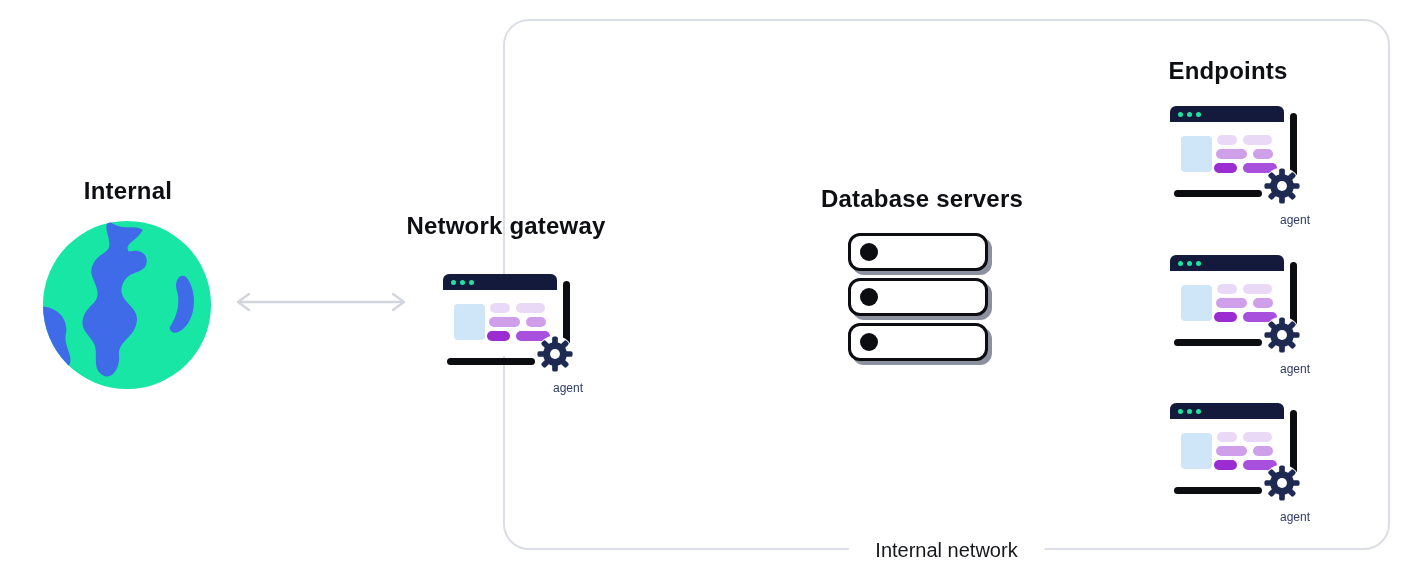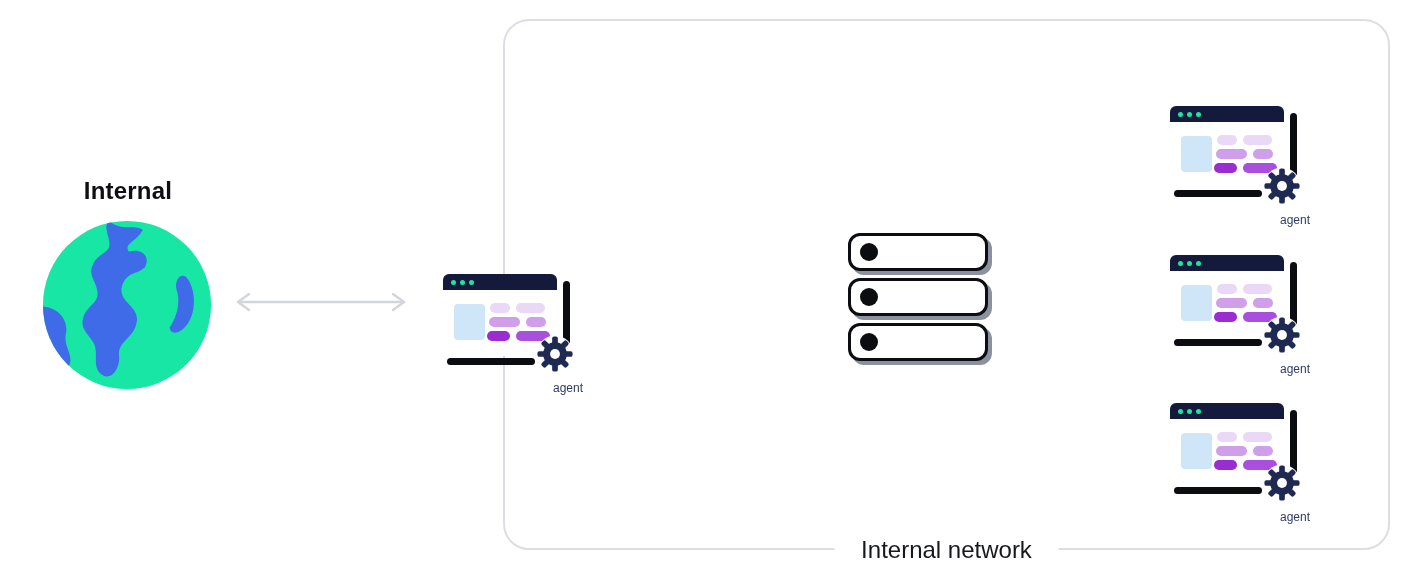--- a/index.html
+++ b/index.html
@@ -36,21 +36,21 @@
   }
   
   .net-box{
     left:503px;top:19px;width:887px;height:531px;
     border:2px solid var(--box-border);
     border-radius:26px;
   }
   .net-box-label{
     position:absolute;left:50%;bottom:-15px;transform:translateX(-50%);
     background:#fff;padding:0 27px;
-    font-size:24px;line-height:26px;color:#17181b;white-space:nowrap;
+    font-size:20px;line-height:26px;color:#17181b;white-space:nowrap;
   }
   
   .globe{left:40px;top:218px;width:174px;height:174px;}
   
   .arrow{left:233px;top:292px;width:176px;height:20px;}
   
   .agent-unit{width:127px;height:97px;}
   .browser-icon{position:absolute;left:0;top:0;width:127px;height:97px;}
   .bi-body{position:absolute;left:0;top:16px;width:114px;height:66px;background:#fff;}
   .bi-topbar{
@@ -115,20 +115,21 @@
   </svg>
 
   <svg class="abs arrow" viewBox="0 0 176 20" aria-hidden="true">
     <g stroke="var(--arrow-gray)" stroke-width="2.4" fill="none" stroke-linecap="round" stroke-linejoin="round">
       <line x1="6" y1="10" x2="170" y2="10"></line>
       <polyline points="16,2 5,10 16,18"></polyline>
       <polyline points="160,2 171,10 160,18"></polyline>
     </g>
   </svg>
 
+  <div class="abs heading" style="left:396px;top:213px;width:220px;">Network gateway</div>
   <div class="abs agent-unit" style="left:443px;top:274px;">
     <div class="browser-icon">
       <div class="bi-body"></div>
       <div class="bi-topbar">
         <span class="bi-dot"></span>
         <span class="bi-dot"></span>
         <span class="bi-dot"></span>
       </div>
       <div class="bi-right"></div>
       <div class="bi-thumb"></div>
@@ -159,32 +160,34 @@
           <rect x="17" y="1.5" width="6" height="9" rx="2" transform="rotate(225 20 20)"></rect>
           <rect x="17" y="1.5" width="6" height="9" rx="2" transform="rotate(270 20 20)"></rect>
           <rect x="17" y="1.5" width="6" height="9" rx="2" transform="rotate(315 20 20)"></rect>
         </g>
         <circle cx="20" cy="20" r="5.2" fill="#ffffff"></circle>
       </svg>
     </div>
     <div class="agent-label">agent</div>
   </div>
 
+  <div class="abs heading" style="left:812px;top:186px;width:220px;">Database servers</div>
   <div class="abs server-stack">
     <div class="server">
       <span class="server-dot"></span>
     </div>
     <div class="server">
       <span class="server-dot"></span>
     </div>
     <div class="server">
       <span class="server-dot"></span>
     </div>
   </div>
 
+  <div class="abs heading" style="left:1128px;top:58px;width:200px;">Endpoints</div>
 
   <div class="abs agent-unit" style="left:1170px;top:106px;">
     <div class="browser-icon">
       <div class="bi-body"></div>
       <div class="bi-topbar">
         <span class="bi-dot"></span>
         <span class="bi-dot"></span>
         <span class="bi-dot"></span>
       </div>
       <div class="bi-right"></div>

